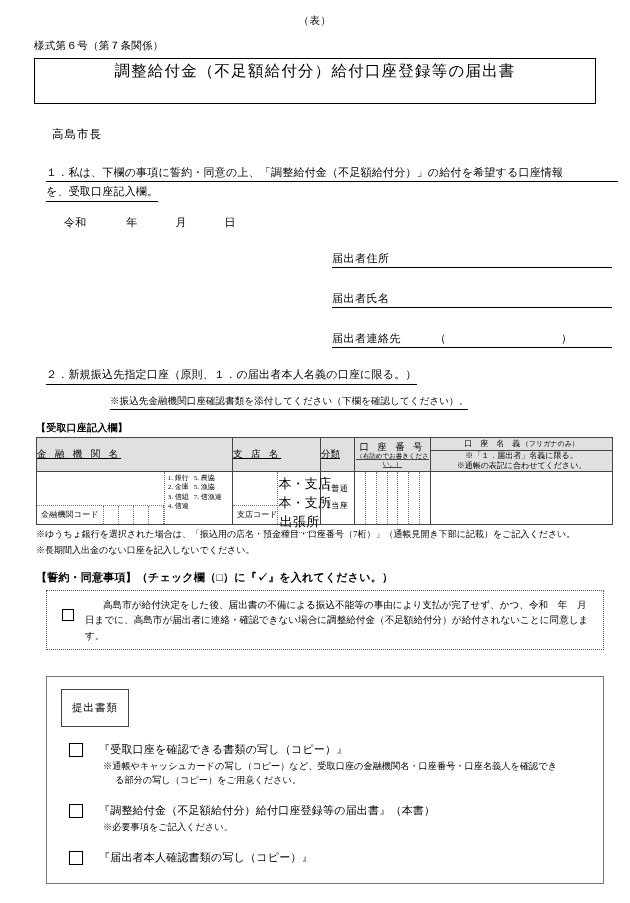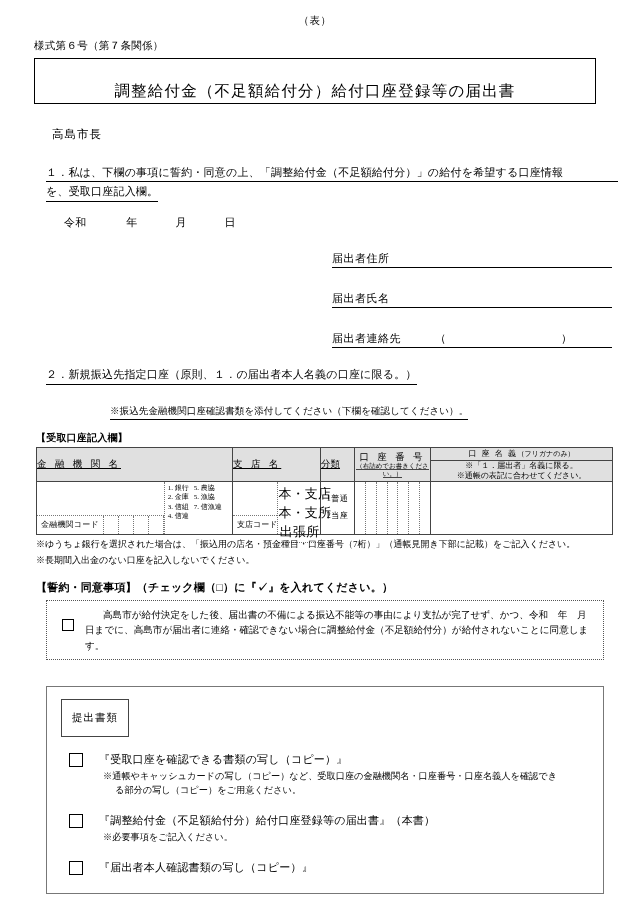--- a/index.html
+++ b/index.html
@@ -37,21 +37,21 @@
     font-size: 10.5px;
     margin-top: 9px;
     margin-left: 0px;
     letter-spacing: 0.3px;
   }
   .title-box {
     margin-top: 4px;
     border: 1.2px solid #000;
     height: 44px;
     display: flex;
-    align-items: flex-end;
+    align-items: flex-start;
     justify-content: center;
   }
   .title-box .t {
     font-size: 15.5px;
     letter-spacing: 1.2px;
   }
 
   
   .addressee {
     margin-top: 22px;
@@ -121,21 +121,21 @@
     margin-left: 12px;
     font-size: 11px;
     letter-spacing: 0.2px;
   }
   .clause2 .ul {
     border-bottom: 1px solid #000;
     display: inline-block;
     padding-bottom: 1px;
   }
   .note-attach {
-    margin-top: 19px;
+    margin-top: 9px;
     margin-left: 76px;
     font-size: 9.5px;
     letter-spacing: 0.1px;
   }
   .note-attach .ul {
     border-bottom: 1px solid #000;
     display: inline-block;
     padding-bottom: 1px;
   }
   .bracket-label {
@@ -183,20 +183,21 @@
     line-height: 1.15;
     padding-top: 2px;
     box-sizing: border-box;
   }
   .meigi-top {
     background: #e0e0e0;
     text-align: center;
     height: 12px;
     font-size: 9px;
     letter-spacing: 1.6px;
+    font-family: Liberation Mono, monospace;
   }
   .meigi-top .small { font-size: 7px; letter-spacing: 0; }
   .meigi-note {
     background: #e0e0e0;
     text-align: center;
     height: 18px;
     font-size: 6.8px;
     line-height: 1.25;
     padding-top: 1px;
     box-sizing: border-box;

